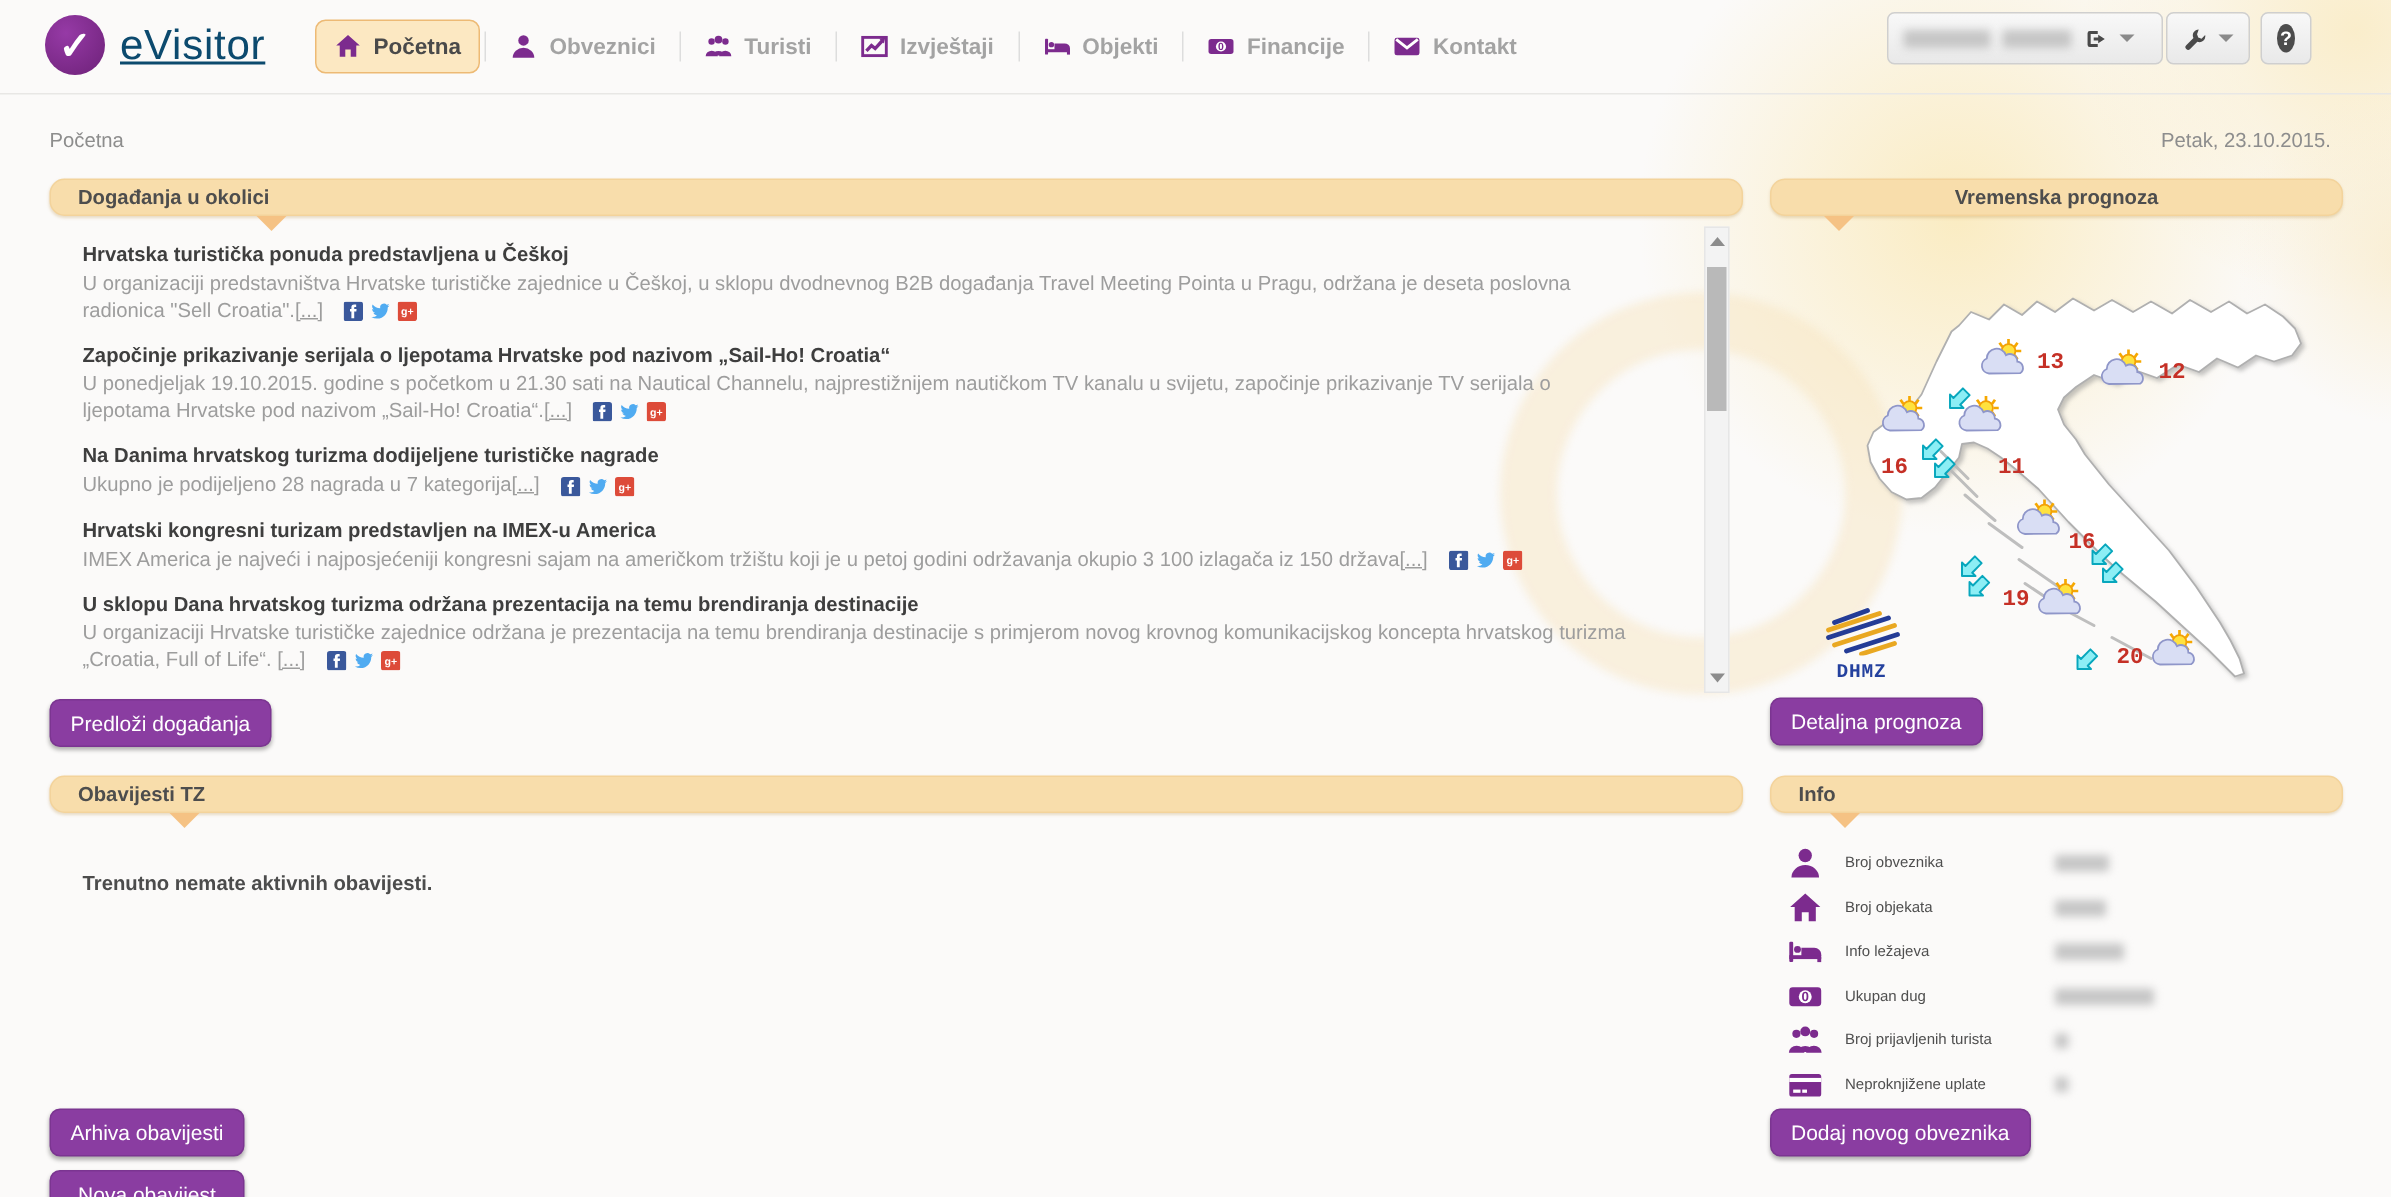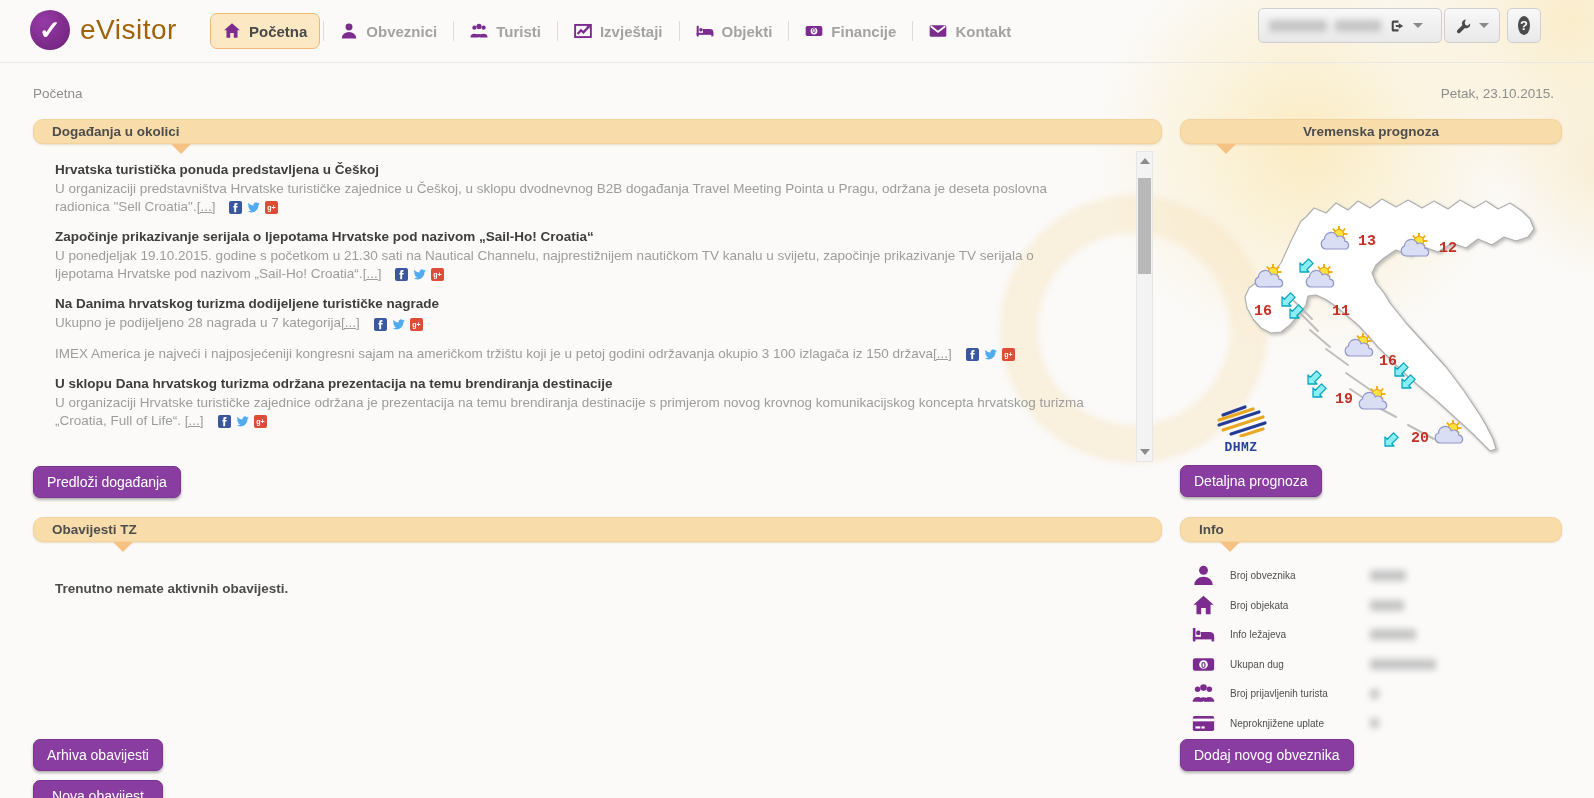--- a/index.html
+++ b/index.html
@@ -23,21 +23,21 @@
       background:radial-gradient(circle, rgba(249,236,205,.8), rgba(249,236,205,0) 70%);}
 
   
   .topbar{position:absolute;left:0;top:0;width:100%;height:62px;z-index:3;
           border-bottom:1px solid #e8e7e5;}
   .logo{position:absolute;left:30px;top:10px;display:flex;align-items:center;gap:10px;}
   .logo-circle{width:40px;height:40px;border-radius:50%;
       background:radial-gradient(circle at 35% 30%, #963aa6, #6d2178);
       display:flex;align-items:center;justify-content:center;
       color:#fff;font-size:26px;font-weight:bold;line-height:1;}
-  .logo-text{font-size:28px;color:#a16207;letter-spacing:.5px;}
+  .logo-text{font-size:28px;color:#0c4a6e;letter-spacing:.5px;text-decoration:underline;}
 
   .nav{position:absolute;left:210px;top:0;height:62px;display:flex;align-items:center;z-index:3;}
   .nav-item{display:flex;align-items:center;gap:8px;padding:8px 12px;border:1px solid transparent;
             border-radius:7px;}
   .nav-item .nav-ic{width:18px;height:18px;color:#7c2b8e;fill:currentColor;}
   .nav-label{font-size:15px;font-weight:bold;color:#a3a3a3;}
   .nav-item.active{background:#fce8c2;border-color:#edba75;}
   .nav-item.active .nav-label{color:#4a4a4a;}
   .nav-sep{width:1px;height:20px;background:#ddd;margin:0 3px;}
 
@@ -335,20 +335,21 @@
               <svg class="soc-ic" data-interactable="true">
                 <use href="#i-tw"></use>
               </svg>
               <svg class="soc-ic" data-interactable="true">
                 <use href="#i-gp"></use>
               </svg>
             </span></div>
       </div>
 
       <div class="news-item" data-interactable="false">
+        <div class="news-title" data-interactable="true">Hrvatski kongresni turizam predstavljen na IMEX-u America</div>
         <div class="news-body"><span data-interactable="false">IMEX America je najveći i najposjećeniji kongresni sajam na američkom tržištu koji je u petoj godini održavanja okupio 3 100 izlagača iz 150 država</span><span class="more" data-interactable="true">[...]</span><span class="social">
               <svg class="soc-ic" data-interactable="true">
                 <use href="#i-fb"></use>
               </svg>
               <svg class="soc-ic" data-interactable="true">
                 <use href="#i-tw"></use>
               </svg>
               <svg class="soc-ic" data-interactable="true">
                 <use href="#i-gp"></use>
               </svg>

